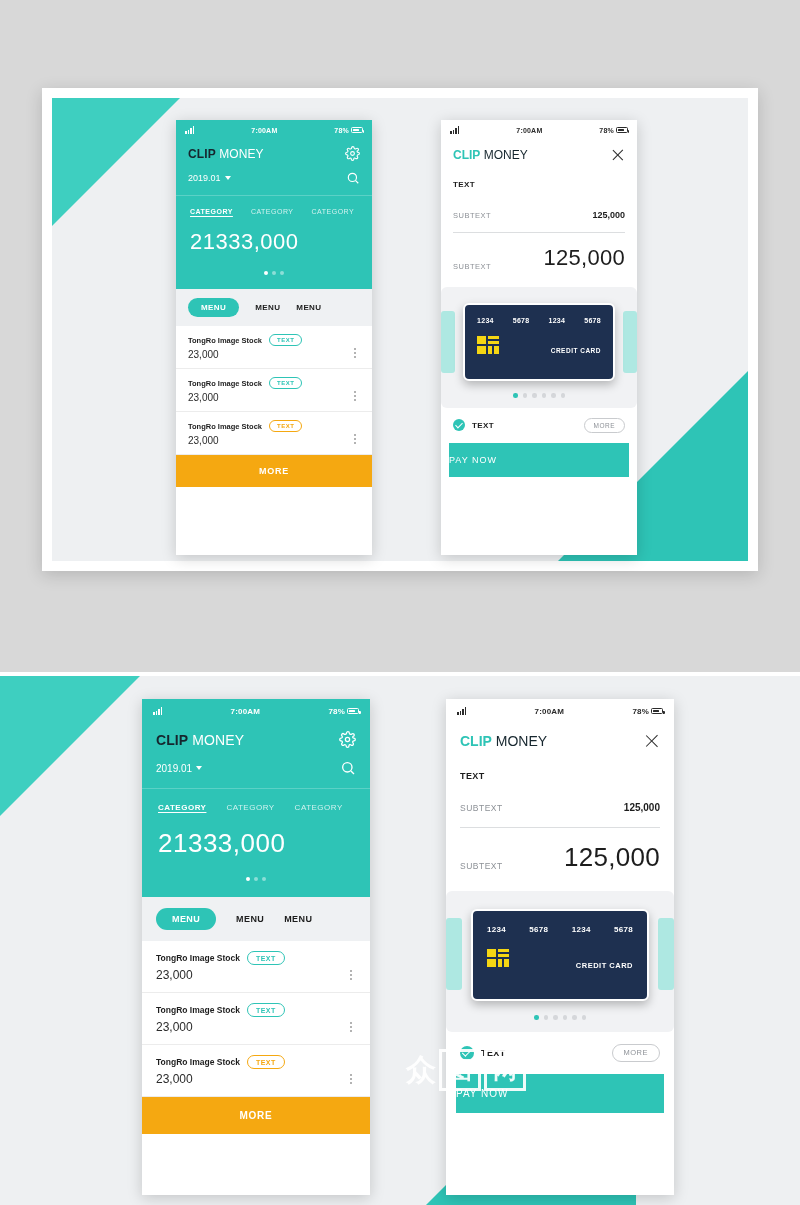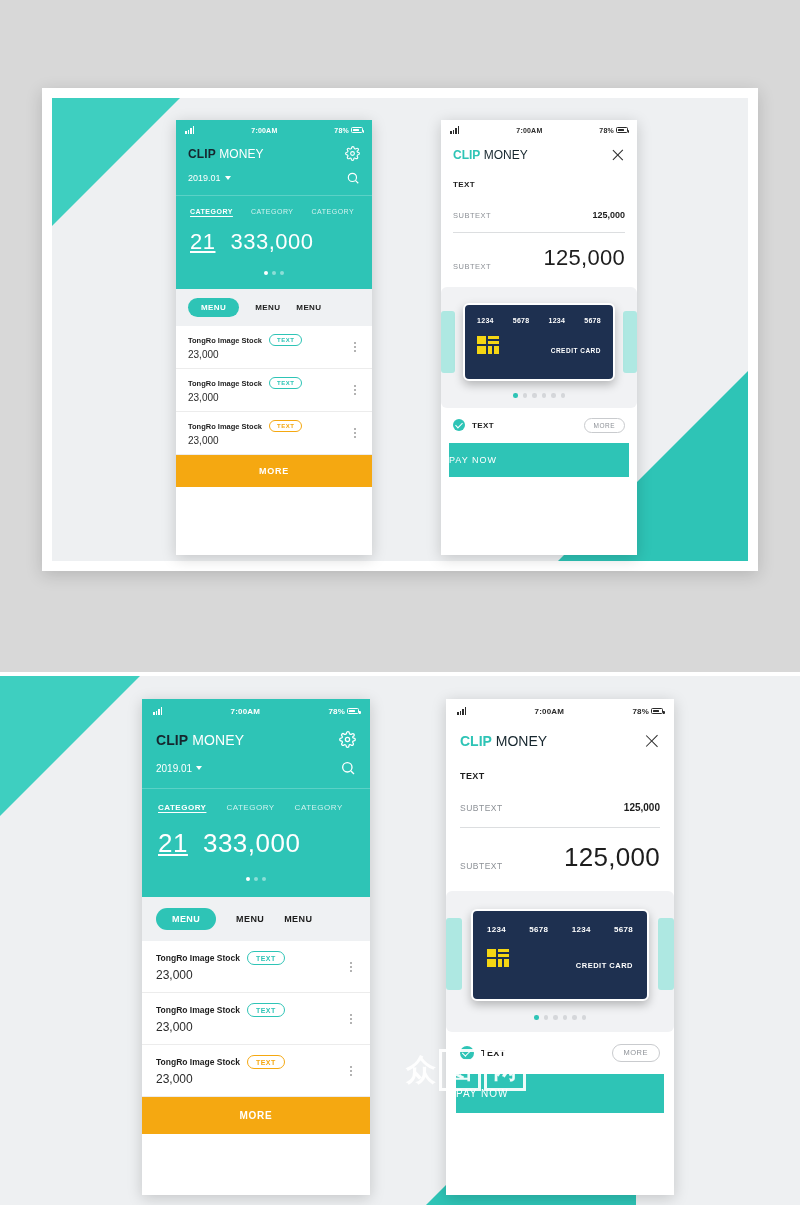--- a/index.html
+++ b/index.html
@@ -95,38 +95,38 @@
   .caret { width:0;height:0;border-left:3.5px solid transparent;border-right:3.5px solid transparent;border-top:4px solid #fff; }
   .mag { width:14px; height:14px; }
   .p1b .mag { width:16px; height:16px; }
 
   .cat-row { display:flex; gap:18px; padding:12px 14px 0; font-size:7px; letter-spacing:0.5px; }
   .p1b .cat-row { gap:20px; padding:14px 16px 0; font-size:8px; }
   .cat { color:rgba(255,255,255,0.78); }
   .cat.active { color:#fff; font-weight:bold; text-decoration:underline; text-underline-offset:2px; }
   .bigamt { padding:14px 14px 0; font-size:22px; font-weight:300; letter-spacing:0.5px; color:#fff; }
   .p1b .bigamt { font-size:26px; padding:16px 16px 0; }
-  .bigamt .u { margin-right:15px;text-decoration:underline; }
+  .bigamt .u { margin-right:0; }
   .dots { display:flex; justify-content:center; gap:4px; padding:16px 0 14px; }
   .p1b .dots { padding:18px 0 16px; }
   .dots .d { width:4px;height:4px;border-radius:50%;background:rgba(255,255,255,0.45); }
   .dots .d.on { background:#ffffff; }
 
   
   .menus { background:#eff1f3; display:flex; align-items:center; gap:16px; padding:9px 12px; flex:0 0 auto; }
   .p1b .menus { gap:20px; padding:11px 14px; }
   .menu-pill { background:#2ec4b6; color:#fff; font-size:8px; font-weight:bold;
     padding:5px 13px; border-radius:12px; letter-spacing:0.4px; }
   .p1b .menu-pill { font-size:9px; padding:6px 16px; }
   .menu-txt { color:#1d1d1d; font-size:8px; font-weight:bold; letter-spacing:0.4px; }
   .p1b .menu-txt { font-size:9px; }
 
   
   .list { flex:1 1 auto; background:#fff; overflow:hidden; }
-  .row { display:flex; align-items:center; justify-content:space-between;
+  .row { display:flex; align-items:flex-end; justify-content:space-between;
     padding:8px 12px; border-bottom:1px solid #ececec;gap:6px; }
   .p1b .row { padding:10px 14px; }
   .row-l { display:flex; flex-direction:column; gap:3px; }
   .row-top { display:flex; align-items:center; gap:7px; }
   .row-name { font-size:7.5px; font-weight:bold; color:#1d1d1d; }
   .p1b .row-name { font-size:8.5px; }
   .badge { font-size:6px; letter-spacing:0.5px; padding:2px 7px; border-radius:9px;
     border:1px solid #2ec4b6; color:#2ec4b6; font-weight:bold; }
   .p1b .badge { font-size:7px; padding:2.5px 8px; }
   .badge.amber { border-color:#f5a811; color:#f5a811; }

